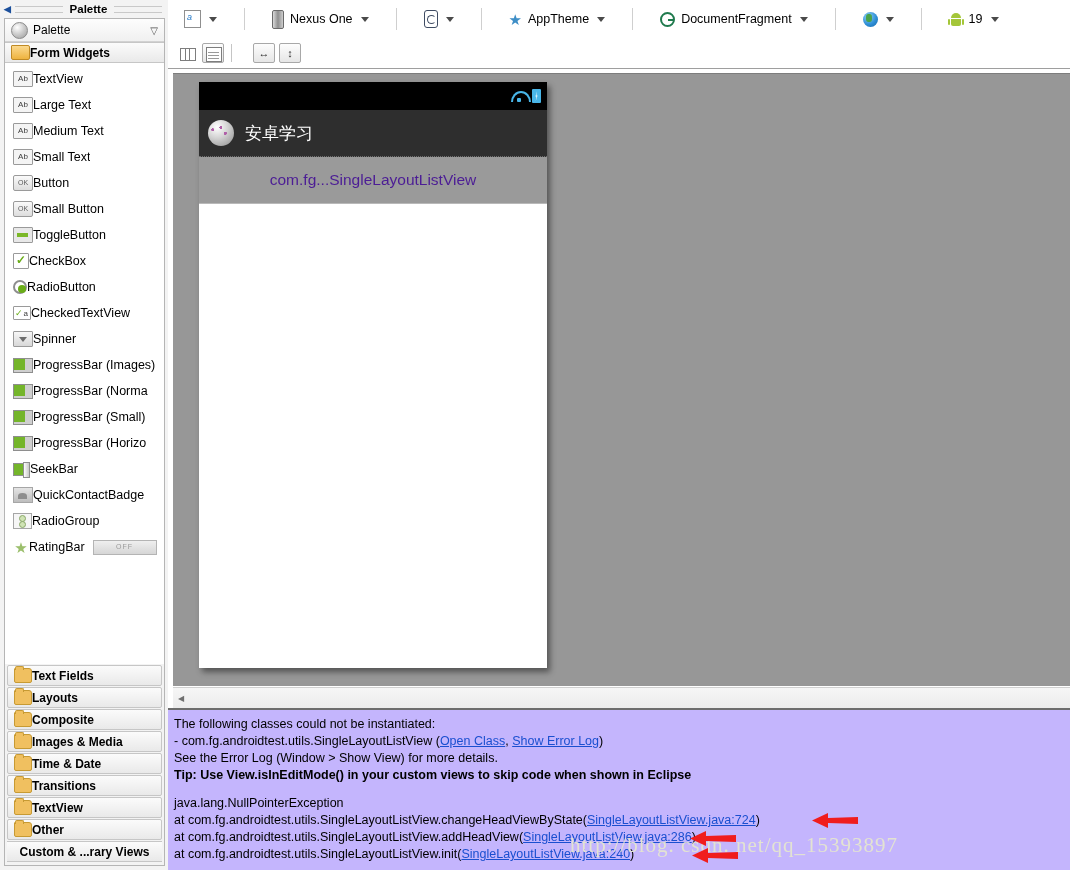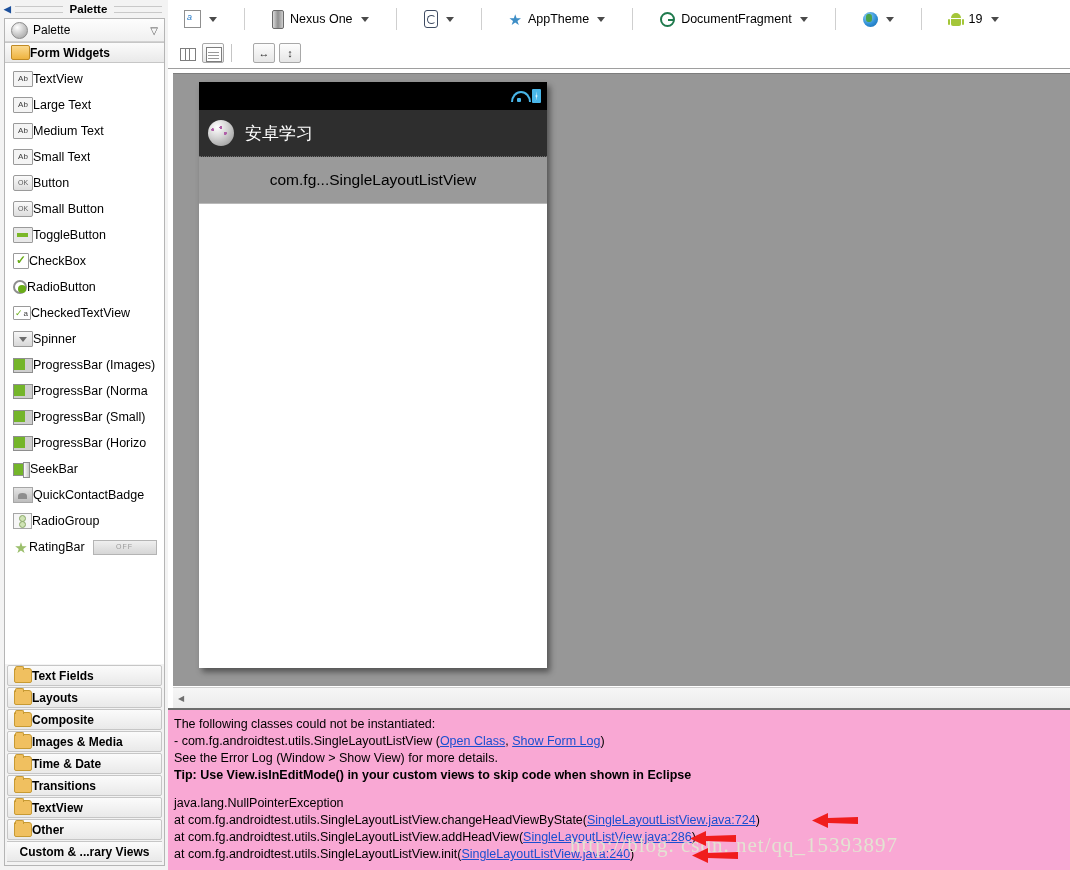--- a/index.html
+++ b/index.html
@@ -415,40 +415,40 @@
     content:"";position:absolute;left:3px;top:5px;width:18px;height:12px;
     background:
       radial-gradient(circle at 10% 40%, #b05fa8 0 1.4px, transparent 1.6px),
       radial-gradient(circle at 55% 20%, #b05fa8 0 1.4px, transparent 1.6px),
       radial-gradient(circle at 80% 70%, #b05fa8 0 1.4px, transparent 1.6px);
   }
   .app-title{ color:#ffffff; font-size:17px; }
   .dev-subbar{
     height:46px; background:#9a9a9a;
     display:flex; align-items:center; justify-content:center;
-    color:#000000; font-size:15.5px;
+    color:#4c1d95; font-size:15.5px;
     border-bottom:1px solid #b9b9b9;
   }
   .dev-content{ background:#ffffff; height: 452px; }
 
   .hscroll {
     position:absolute; left:5px; right:0px; bottom:0px; height:20px;
     background:linear-gradient(to bottom,#f6f6f6,#ececec);
     border-top:1px solid #d0d0d0;
     display:flex; align-items:center;
   }
   .hscroll .hs-left{
     width:16px;height:18px;display:flex;align-items:center;justify-content:center;
     font-size:8px;color:#6f6f6f;
   }
 
   
   .err-panel {
     height: 162px;
-    background:#f9a8d4;
+    background:#c4b5fd;
     border-top:2px solid #6d6d6d;
     position:relative;
     overflow:hidden;
     padding: 6px 0 0 4px;
     box-sizing:border-box;
     font-size:12.5px;
     line-height:17px;
   }
   .err-panel .line { white-space:nowrap; padding-left:2px; }
   .err-panel .bold { font-weight:bold; }
@@ -720,21 +720,21 @@
       </div>
     </div>
 
     <div class="err-panel">
 
       <div class="line">
         <span>The following classes could not be instantiated:</span>
       </div>
 
       <div class="line">
-        <span>- com.fg.androidtest.utils.SingleLayoutListView (</span><a>Open Class</a><span>, </span><a>Show Form Log</a><span>)</span>
+        <span>- com.fg.androidtest.utils.SingleLayoutListView (</span><a>Open Class</a><span>, </span><a>Show Error Log</a><span>)</span>
       </div>
 
       <div class="line">
         <span>See the Error Log (Window &gt; Show View) for more details.</span>
       </div>
 
       <div class="line bold">
         <span>Tip: Use View.isInEditMode() in your custom views to skip code when shown in Eclipse</span>
       </div>
 

